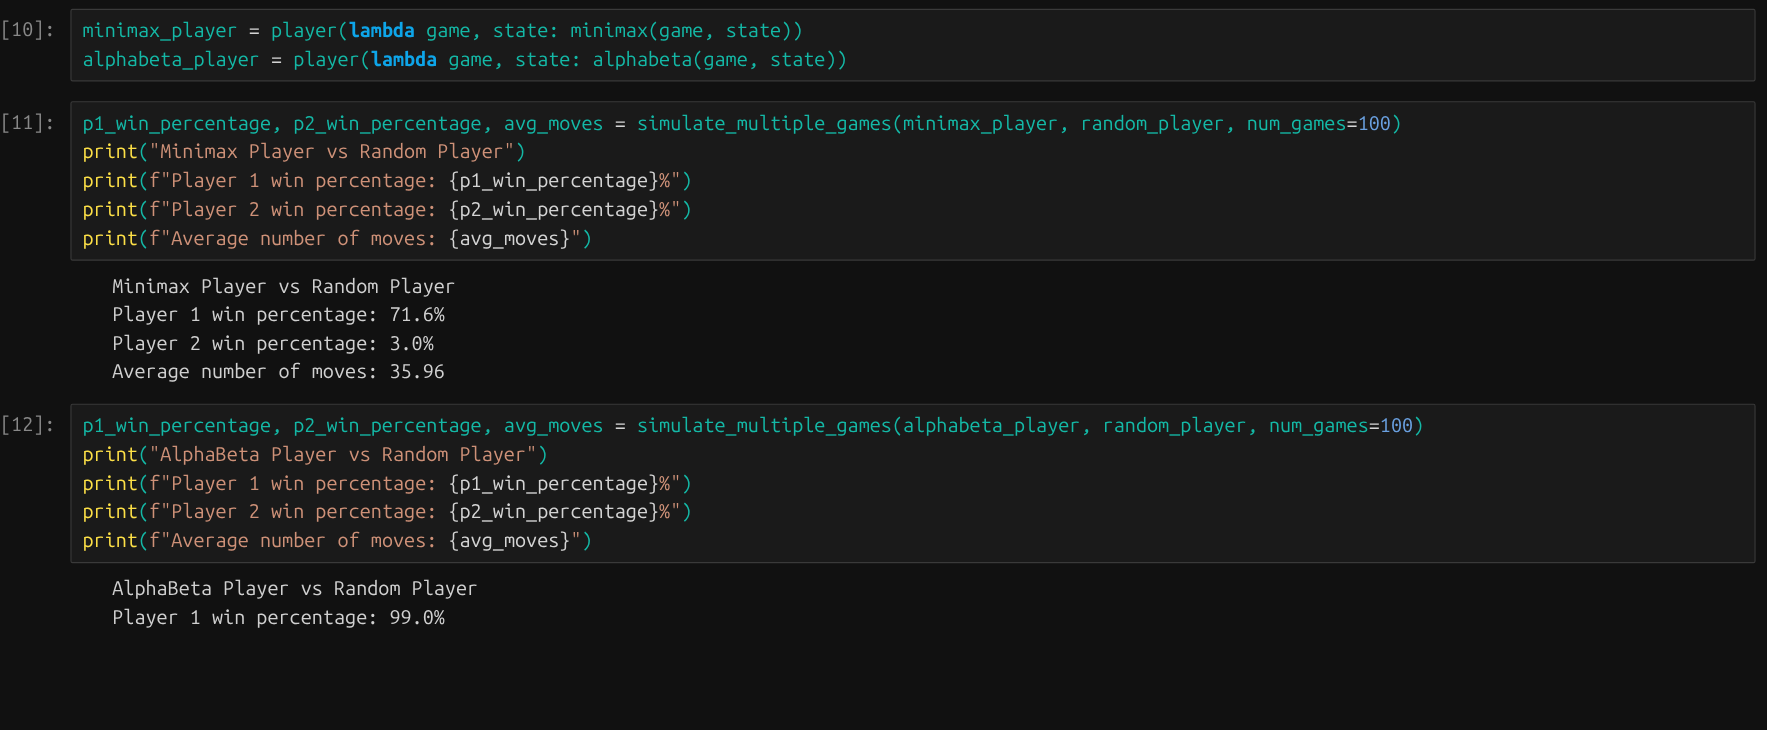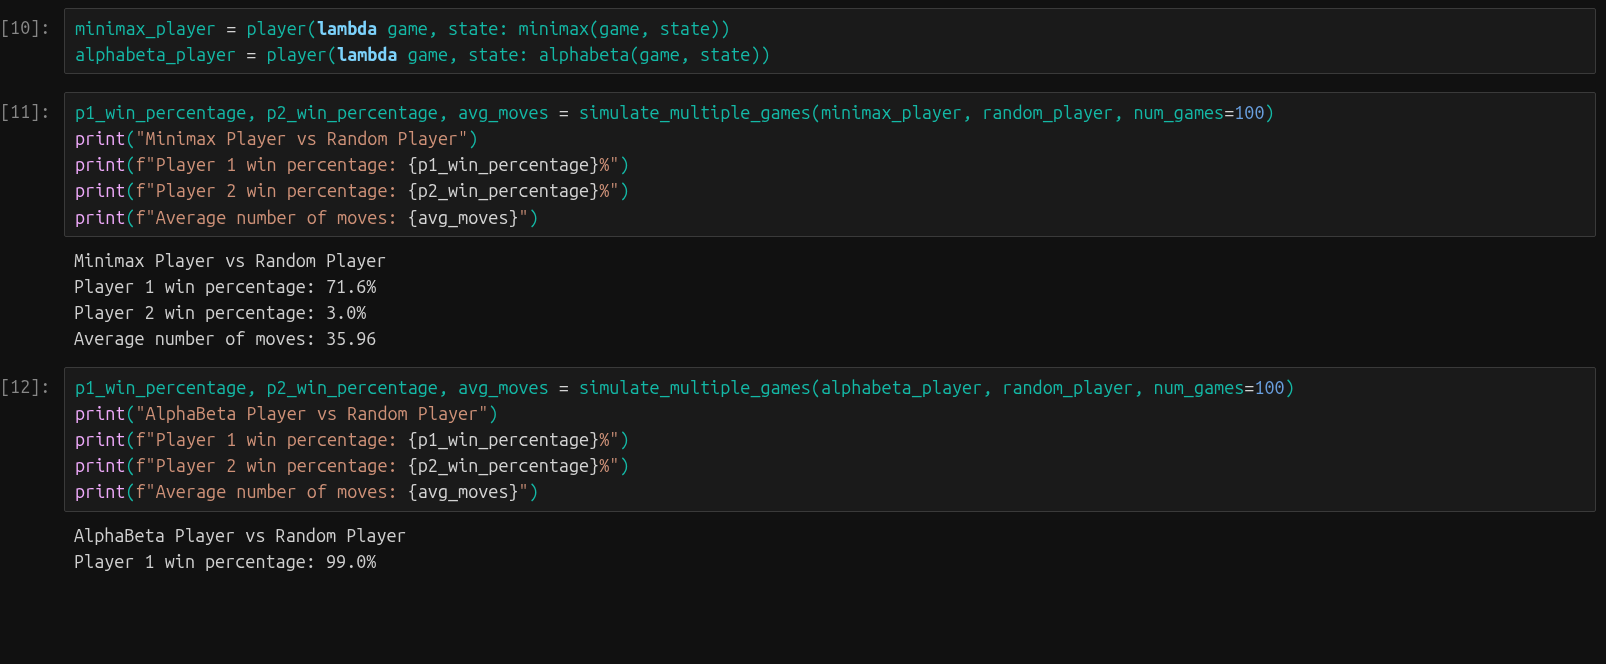--- a/index.html
+++ b/index.html
@@ -31,32 +31,33 @@
     border-radius: 2px;
     padding: 6px 10px;
     margin-right: 10px;
     white-space: pre;
     overflow-x: auto;
   }
   .output-row {
     display: flex;
     align-items: flex-end;
     margin-bottom: 14px;
+    padding-left: 28px;
   }
   .output-area {
     flex: 1;
     padding: 6px 10px 2px 10px;
     margin-left: 64px;
     margin-right: 10px;
     white-space: pre;
     color: #d0d0d0;
   }
   .tk-default { color: #14b8a6; }
-  .tk-keyword { color: #7dd3fc; font-weight: bold; }
-  .tk-func    { color: #f0abfc; }
+  .tk-keyword { color: #0ea5e9; font-weight: bold; }
+  .tk-func    { color: #fde047; }
   .tk-string  { color: #ce9178; }
   .tk-fstring { color: #ce9178; }
   .tk-interp  { color: #d4d4d4; }
   .tk-number  { color: #6aa0e0; }
   .tk-op      { color: #d4d4d4; }
 </style>
 </head>
 <body>
 
 <div id="notebook">

